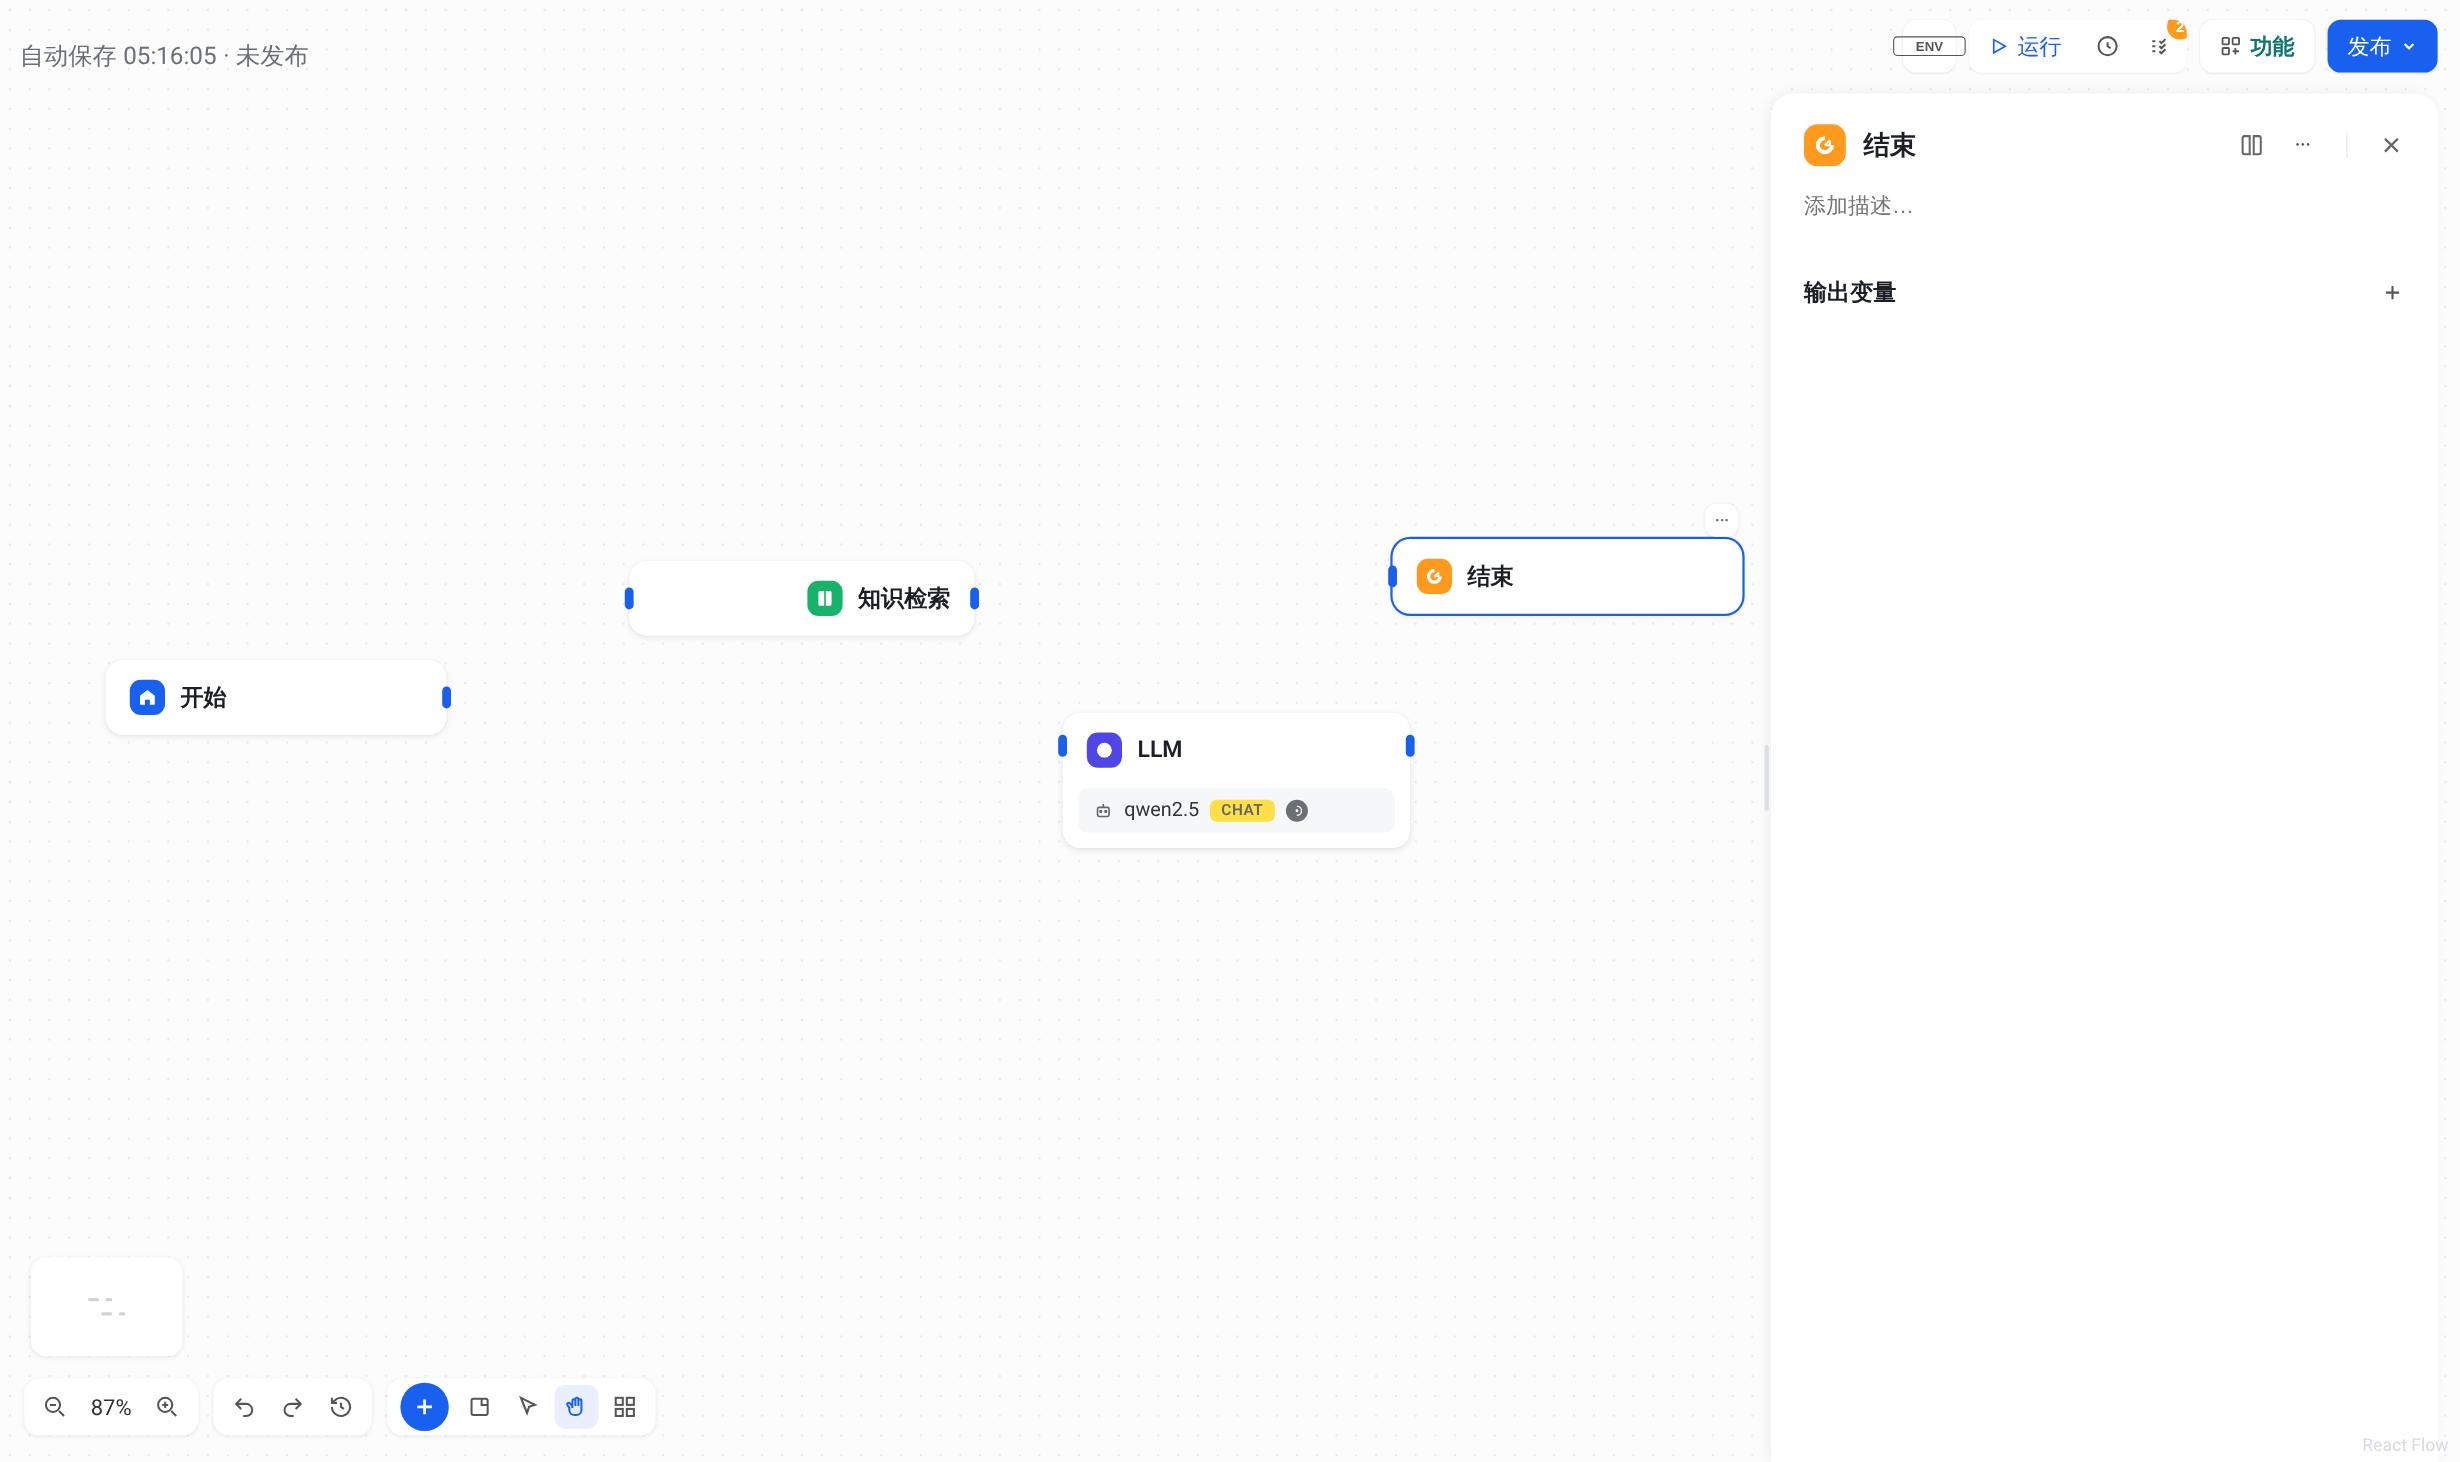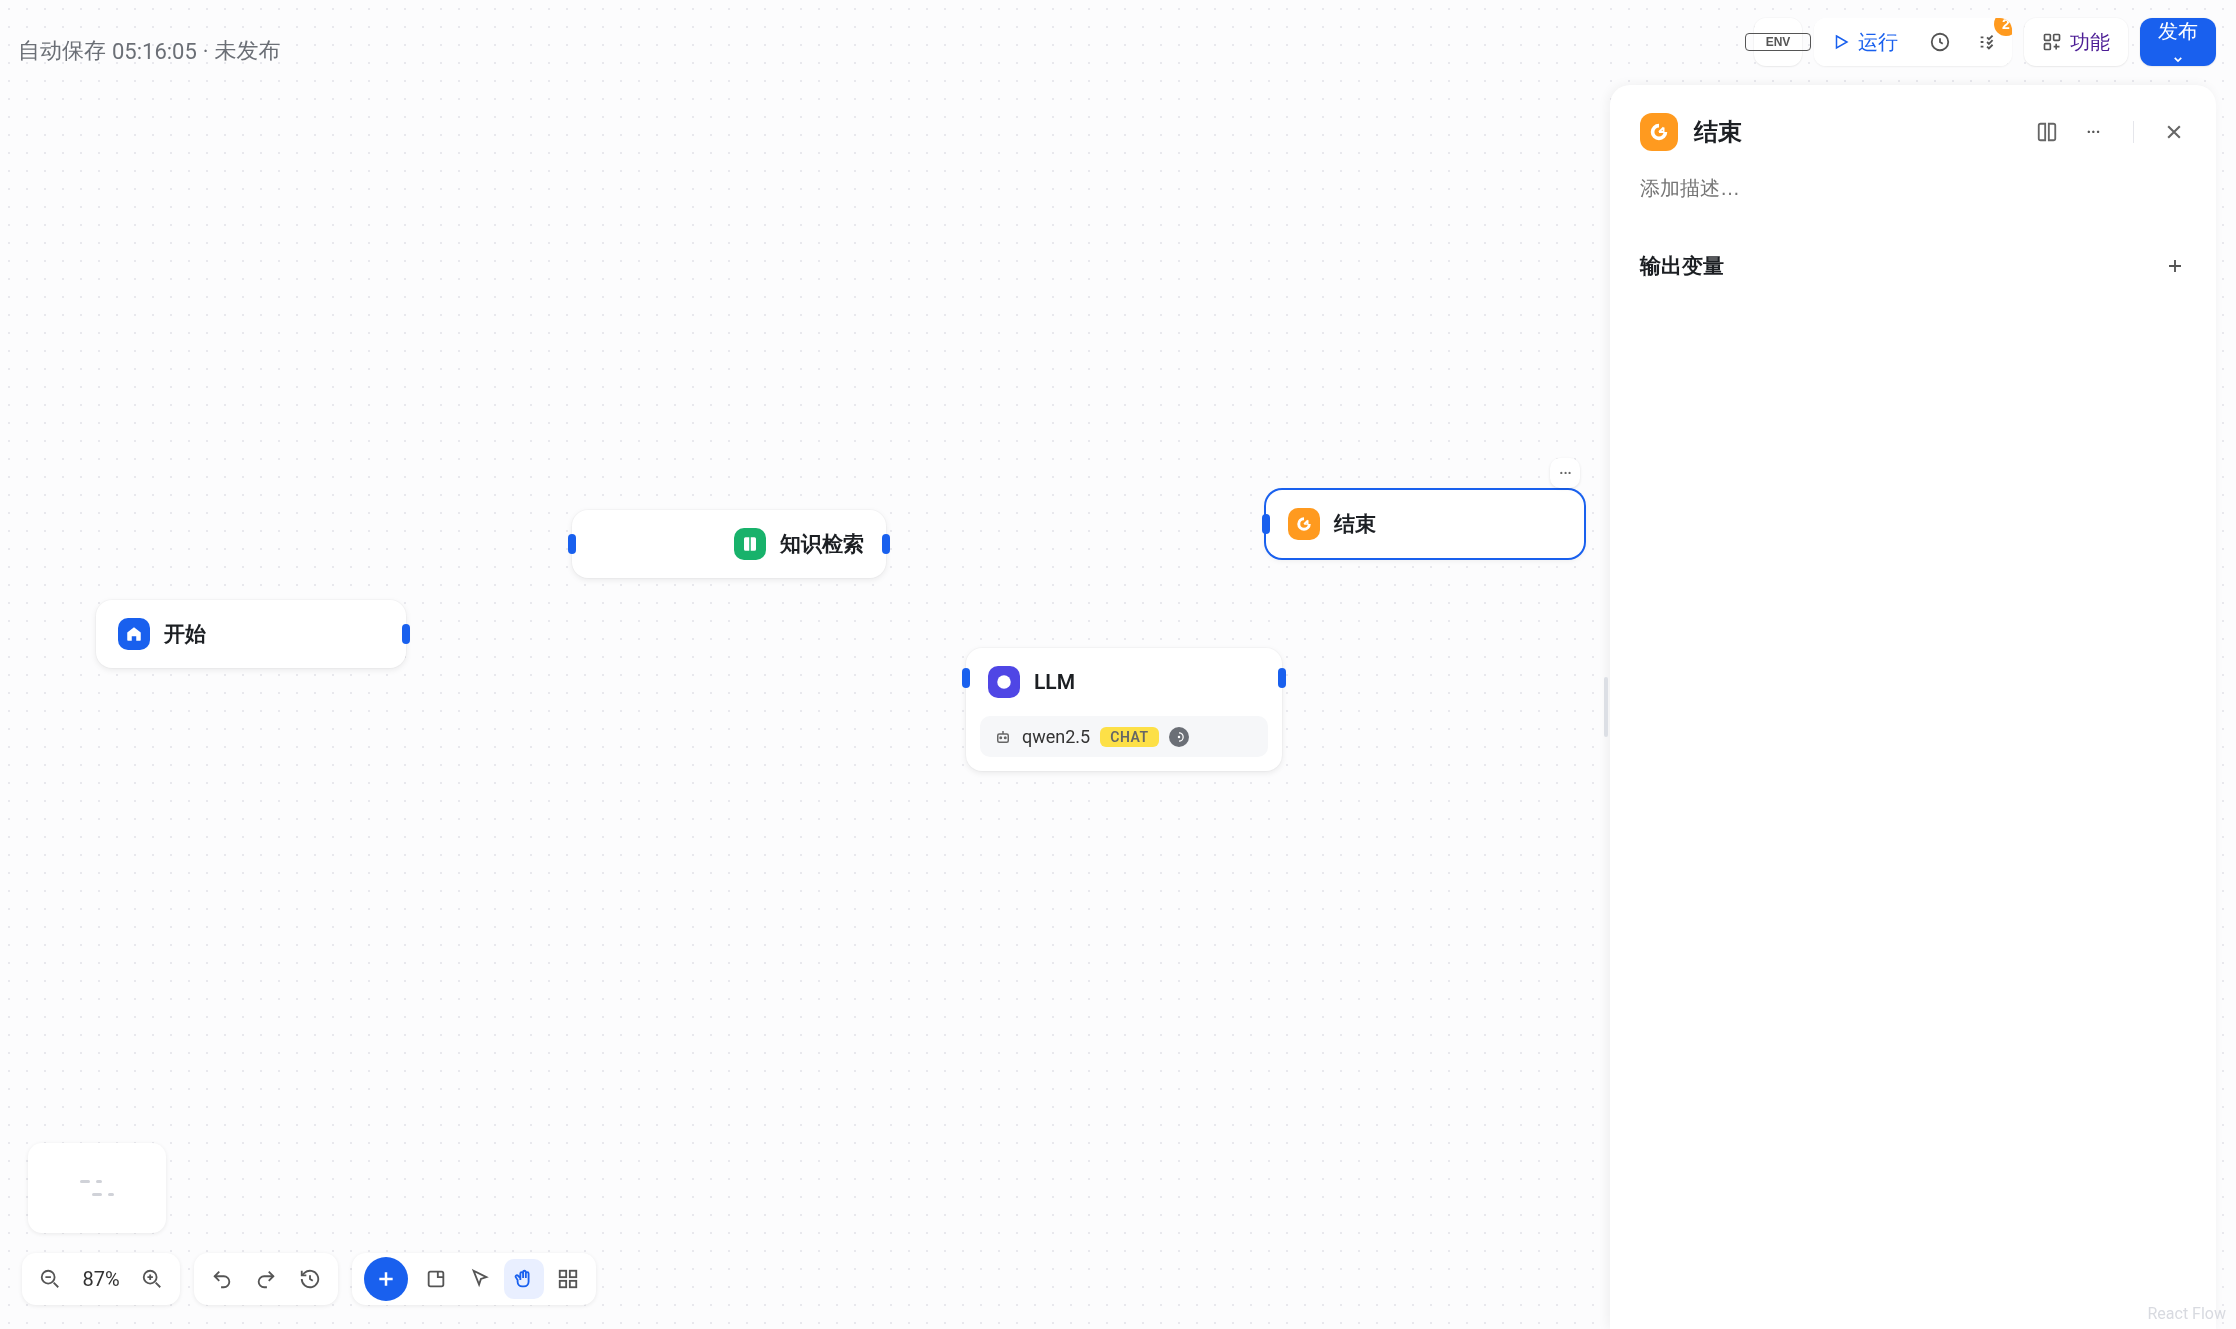--- a/index.html
+++ b/index.html
@@ -28,22 +28,22 @@
   }
   .btn {
     display: inline-flex; align-items: center; gap: 8px;
     height: 48px; padding: 0 18px;
     border-radius: 12px; border: none;
     font-size: 20px; cursor: pointer;
     background: #fff; box-shadow: 0 1px 2px rgba(0,0,0,.06), 0 0 0 1px rgba(0,0,0,.02);
   }
   .btn.icon-only { width: 48px; padding: 0; justify-content: center; position: relative; }
   .btn.run { color: #1960ee; font-weight: 500; }
-  .btn.feature { color: #4c1d95; }
-  .btn.publish { background: #1960ee; color: #fff; font-weight: 500; flex-direction: column; }
+  .btn.feature { color: #0f766e; font-weight: bold; }
+  .btn.publish { background: #1960ee; color: #fff; font-weight: 500; }
   .btn-group { display: flex; background: #fff; border-radius: 12px; box-shadow: 0 1px 2px rgba(0,0,0,.06); overflow: hidden; }
   .btn-group .btn { box-shadow: none; border-radius: 0; }
   .badge {
     position: absolute; top: -6px; right: -6px;
     width: 24px; height: 24px; border-radius: 12px;
     background: #ff9a1f; color: #fff;
     font-size: 14px; font-weight: 600;
     display: flex; align-items: center; justify-content: center;
   }
 

